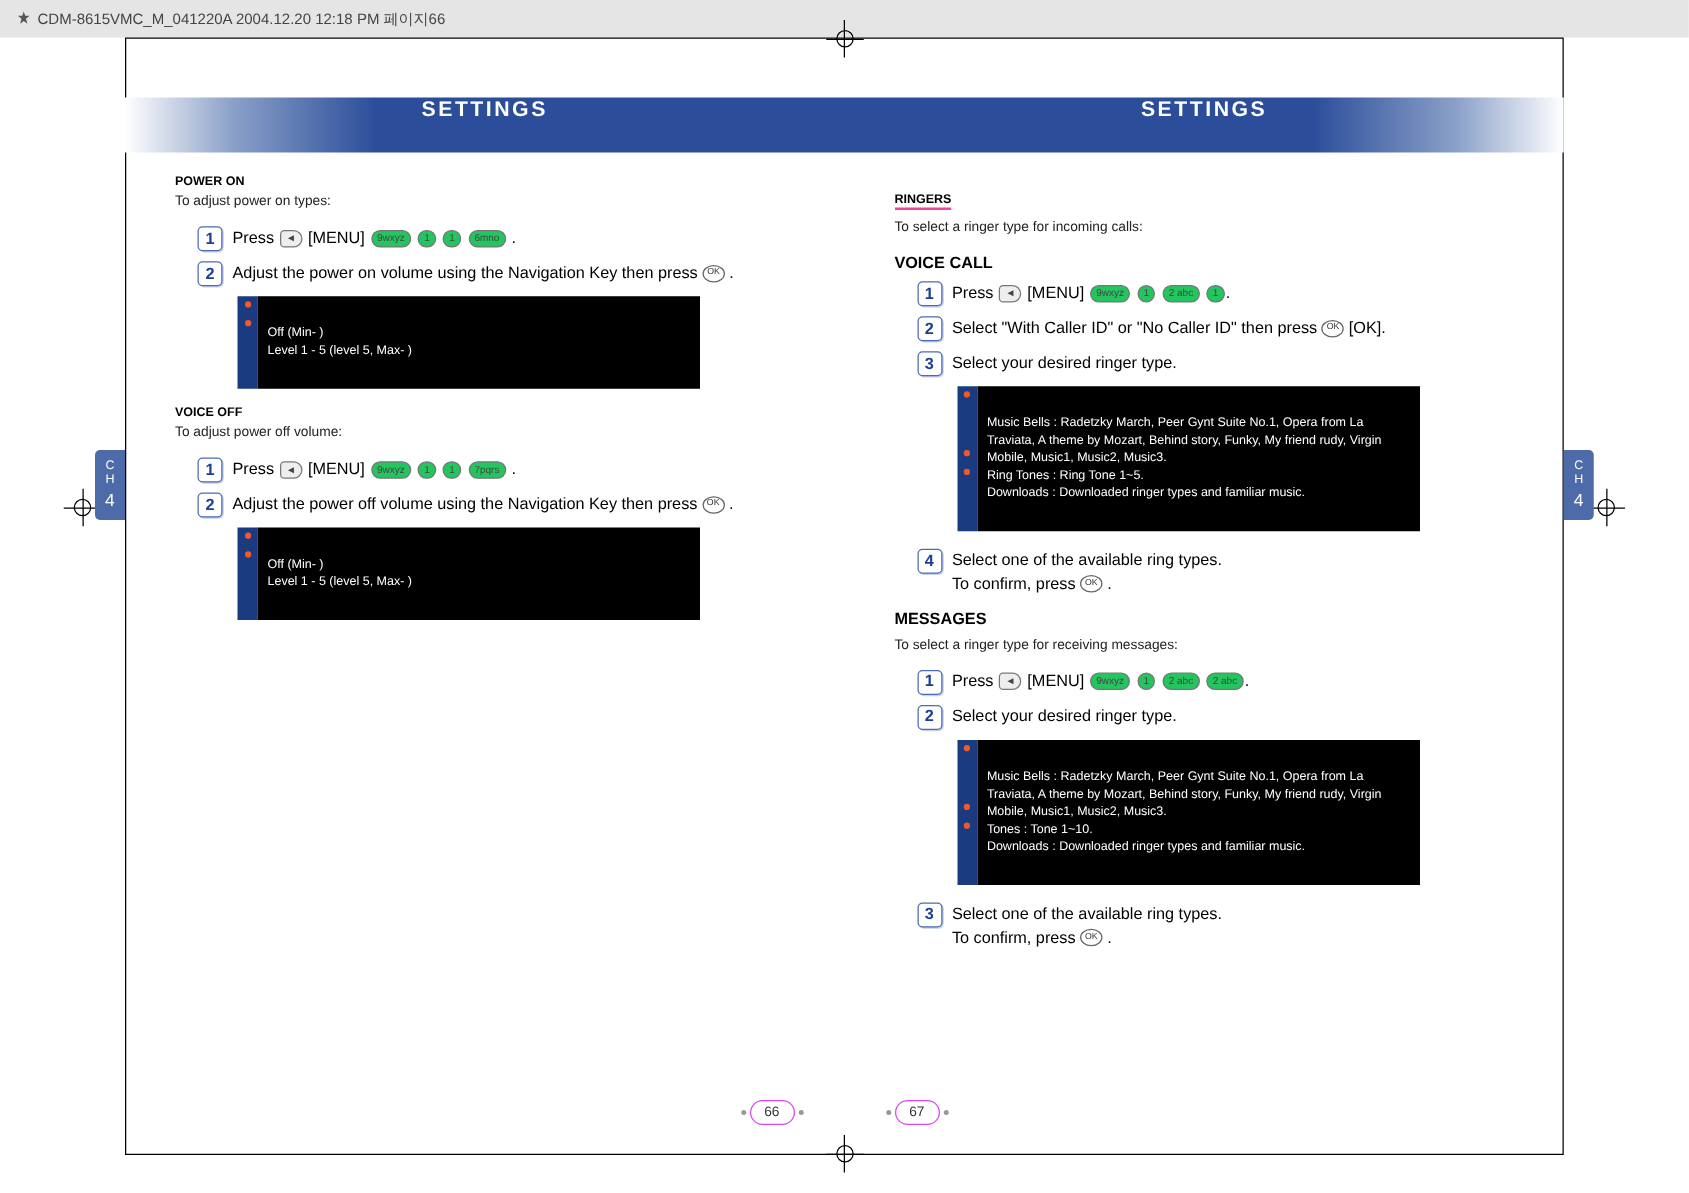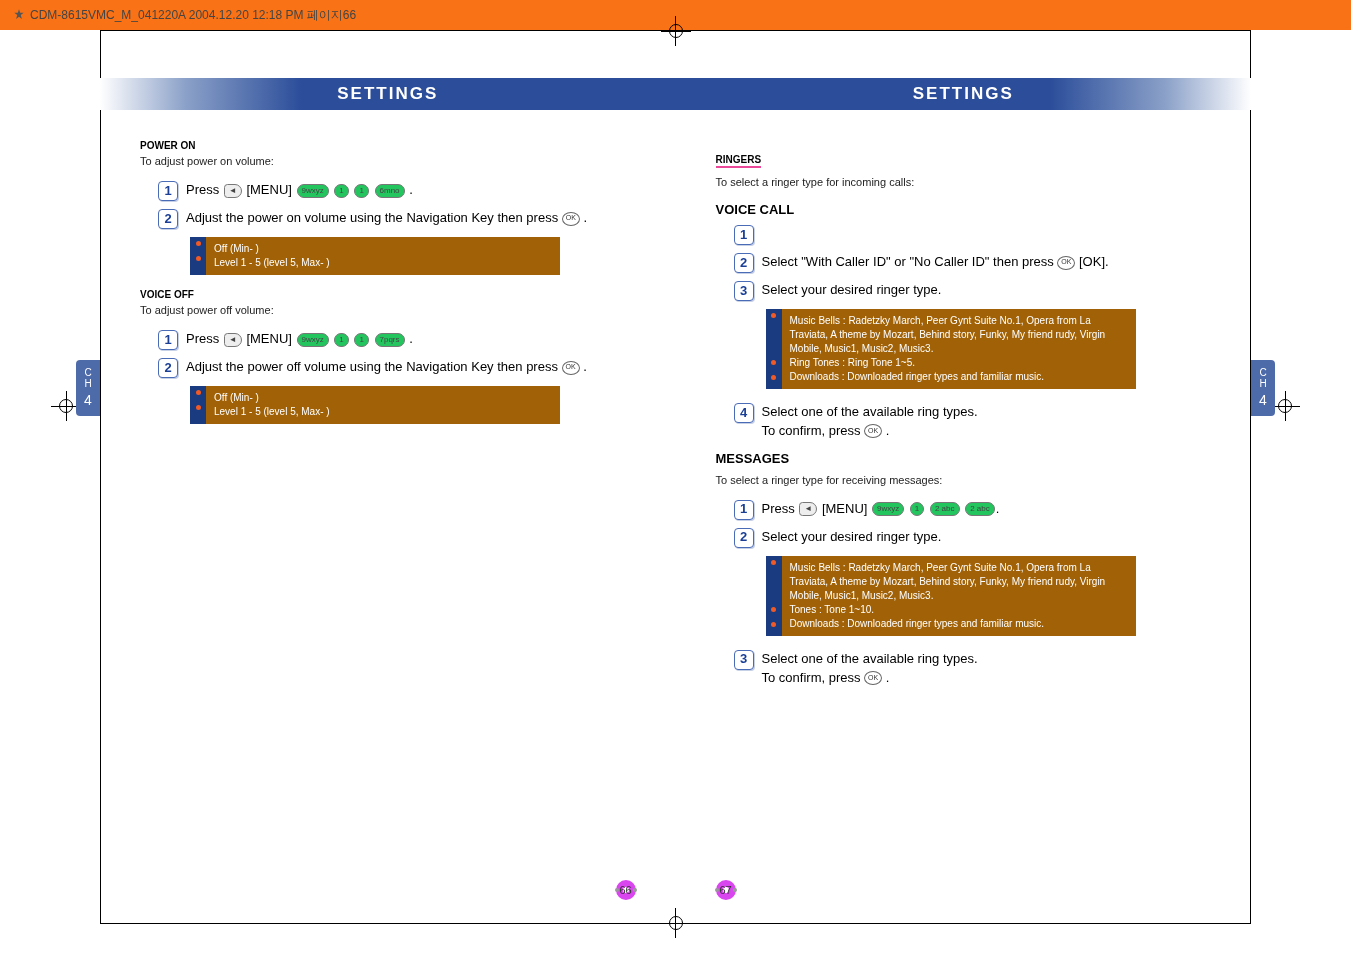--- a/index.html
+++ b/index.html
@@ -4,28 +4,28 @@
 <style>
   * { box-sizing: border-box; margin: 0; padding: 0; }
   body {
     font-family: Arial, Helvetica, sans-serif;
     background: #fff;
     width: 1351px;
     height: 954px;
     position: relative;
     overflow: hidden;
   }
-  .header-bar { position:absolute; top:0; left:0; right:0; height:30px; background:#f97316; font-size:12px; color:#444; padding:5px 12px; display:flex; align-items:center; }
+  .header-bar { position:absolute; top:0; left:0; right:0; height:30px; background:#e5e5e5; font-size:12px; color:#444; padding:5px 12px; display:flex; align-items:center; }
   .header-bar svg { margin-right:4px; }
   .border { position:absolute; top:30px; left:100px; right:100px; bottom:30px; border:1px solid #000; }
   .pages { display:flex; position:absolute; top:30px; left:100px; right:100px; bottom:30px; }
   .page { flex:1; position:relative; padding:30px 40px 40px 40px; }
   .page-title-band {
-    position:absolute; top:48px; left:0; right:0; height:32px;
-    display:flex; align-items:center; justify-content:center;
+    position:absolute; top:48px; left:0; right:0; height:44px;
+    display:flex; justify-content:center;
     color:#fff; font-weight:bold; letter-spacing:2px; font-size:17px;
   }
   .page-title-band.left { background: linear-gradient(90deg, #fff 0%, #8aa0c8 15%, #2b4d9a 35%, #2b4d9a 100%); }
   .page-title-band.right { background: linear-gradient(90deg, #2b4d9a 0%, #2b4d9a 65%, #8aa0c8 85%, #fff 100%); }
   .content { margin-top:80px; }
   .section-head { font-weight:bold; font-size:10px; color:#000; margin-top:14px; margin-bottom:4px; }
   .section-head.underline { display:inline-block; border-bottom:2px solid #ec4899; padding-bottom:1px; }
   .section-desc { font-size:11px; color:#222; margin-bottom:14px; margin-top:4px; }
   .sub-head { font-weight:bold; font-size:13px; margin:10px 0 8px 0; }
   .step { display:flex; align-items:flex-start; margin:8px 0 8px 18px; font-size:13px; color:#000; line-height:1.45; }
@@ -39,34 +39,34 @@
   .step-body { flex:1; }
   .key-icon { display:inline-flex; vertical-align:middle; height:14px; padding:0 4px; border:1px solid #777; border-radius:8px; font-size:8px; align-items:center; color:#444; background:#22c55e; margin:0 1px; }
   .key-icon.soft { border-radius:4px 8px 8px 4px; background:#eee; }
   .ok-icon { display:inline-flex; width:18px; height:14px; border:1px solid #666; border-radius:50%; font-size:7px; align-items:center; justify-content:center; vertical-align:middle; color:#333; }
   .info-box {
     margin:6px 0 14px 50px; display:flex; font-size:10px; color:#fff;
     max-width:370px;
   }
   .info-side { width:16px; background:#1b3b80; display:flex; flex-direction:column; align-items:center; justify-content:flex-start; padding-top:4px; gap:10px; }
   .info-side .dot { width:5px; height:5px; border-radius:50%; background:#f15a24; }
-  .info-body { flex:1; background:#a16207; padding:5px 8px; line-height:1.4; }
+  .info-body { flex:1; background:#000000; padding:23px 8px; line-height:1.4; }
   .ch-tab {
     position:absolute; width:24px; height:56px; background:#4d6aa9; color:#fff;
     font-size:10px; display:flex; flex-direction:column; align-items:center; justify-content:center;
     line-height:1.1;
   }
   .ch-tab .four { font-size:14px; margin-top:4px; }
   .ch-left { left:-24px; top:330px; border-radius:4px 0 0 4px; }
   .ch-right { right:-24px; top:330px; border-radius:0 4px 4px 0; }
   .page-num {
-    position:absolute; bottom:24px; width:20px; height:20px;
+    position:absolute; bottom:24px; width:36px; height:20px;
     display:flex; align-items:center; justify-content:center;
     font-size:11px; color:#333; background:#fff;
-    border:7px solid #d946ef; border-radius:10px;
+    border:1px solid #d946ef; border-radius:10px;
   }
   .page-num.left { right:40px; }
   .page-num.right { left:40px; }
   .page-num::before, .page-num::after {
     content:''; width:4px; height:4px; border-radius:50%; background:#999;
     position:absolute;
   }
   .page-num::before { left:-8px; }
   .page-num::after  { right:-8px; }
   .reg-mark {
@@ -114,21 +114,21 @@
     </div>
     <div class="ch-tab ch-left">
       <span>C</span>
       <span>H</span>
       <span class="four">4</span>
     </div>
 
     <div class="content">
 
       <div class="section-head">POWER ON</div>
-      <div class="section-desc">To adjust power on volume:</div>
+      <div class="section-desc">To adjust power on types:</div>
 
       <div class="step">
         <div class="step-num">1</div>
         <div class="step-body">
           Press <span class="key-icon soft">◄</span> [MENU]
           <span class="key-icon">9wxyz</span>
           <span class="key-icon">1 </span>
           <span class="key-icon">1 </span>
           <span class="key-icon">6mno</span> .
         </div>
@@ -203,20 +203,27 @@
 
     <div class="content">
       <div class="section-head underline">RINGERS</div>
       <div class="section-desc">To select a ringer type for incoming calls:</div>
 
       
       <div class="sub-head">VOICE CALL</div>
 
       <div class="step">
         <div class="step-num">1</div>
+        <div class="step-body">
+          Press <span class="key-icon soft">◄</span> [MENU]
+          <span class="key-icon">9wxyz</span>
+          <span class="key-icon">1 </span>
+          <span class="key-icon">2 abc</span>
+          <span class="key-icon">1 </span>.
+        </div>
       </div>
 
       <div class="step">
         <div class="step-num">2</div>
         <div class="step-body">
           Select "With Caller ID" or "No Caller ID" then press
           <span class="ok-icon">OK</span> [OK].
         </div>
       </div>
 

